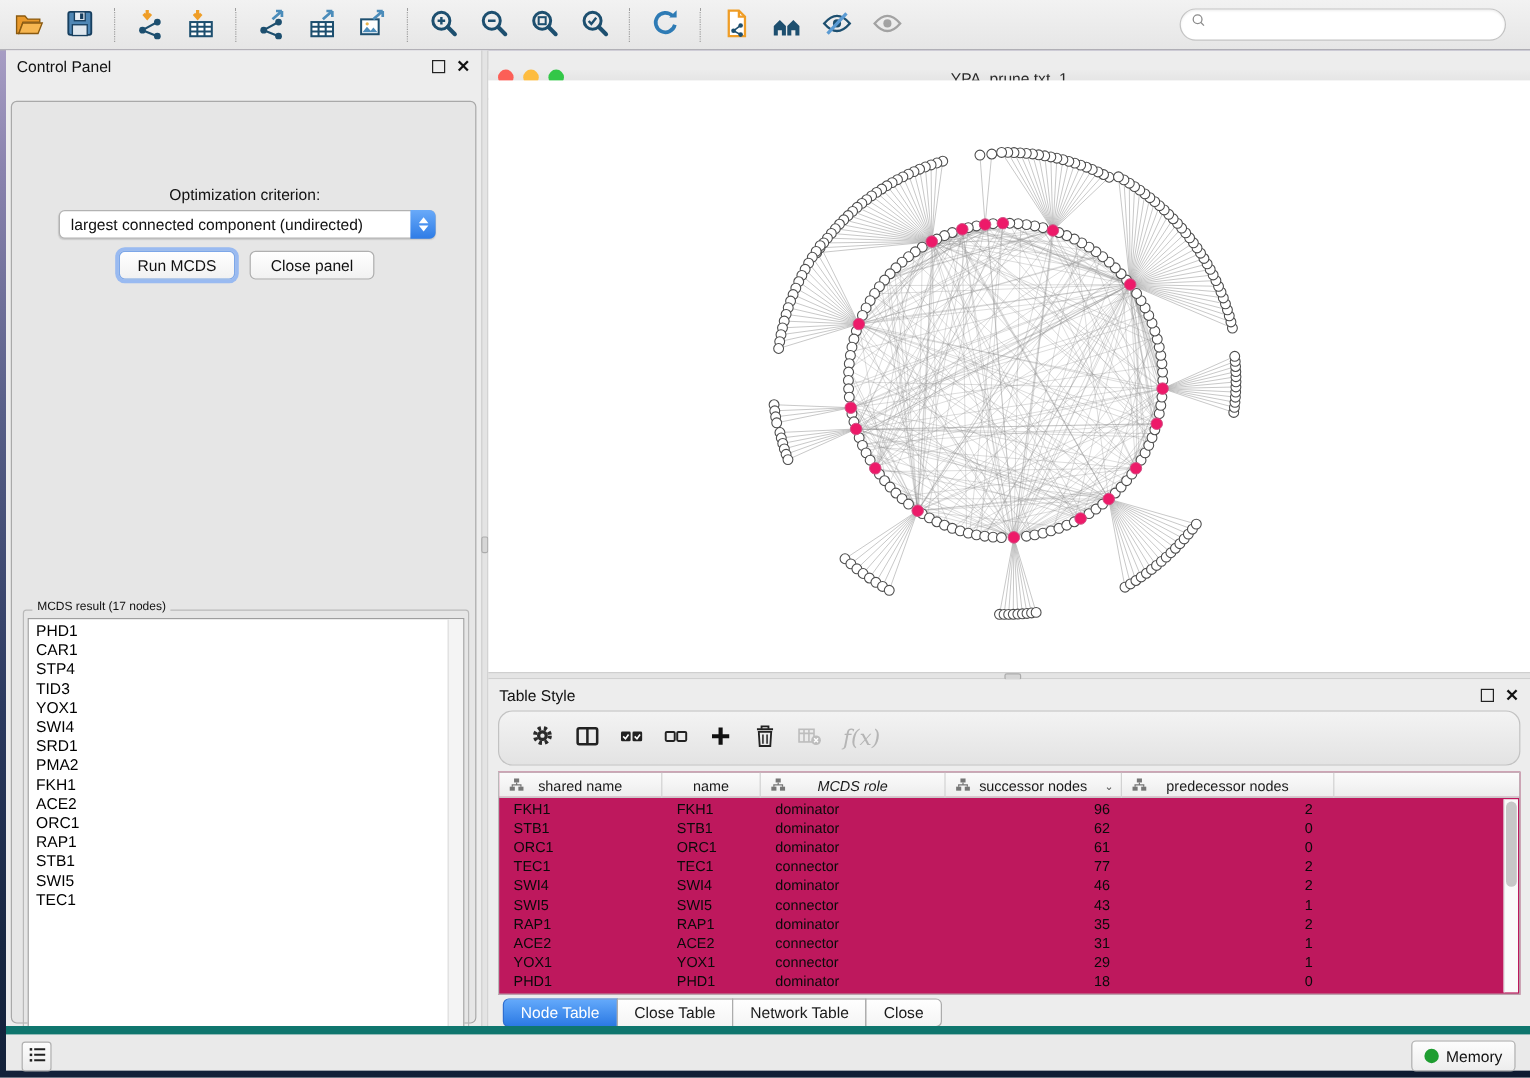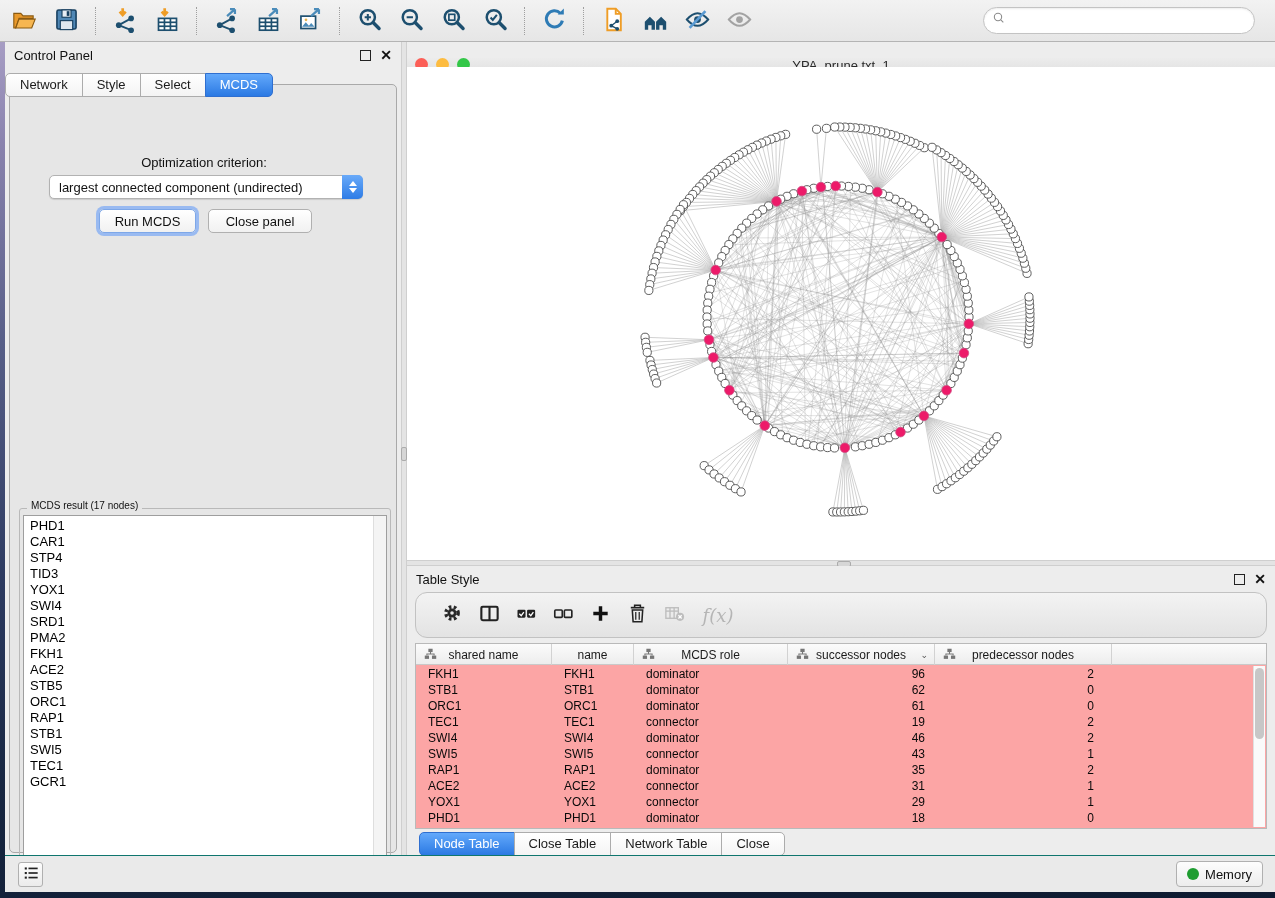--- a/index.html
+++ b/index.html
@@ -73,35 +73,35 @@
   #net-canvas{left:0;top:25px;width:868px;height:493px;background:#fff}
   #h-split{left:0;top:518px;width:868px;height:6px;background:#e4e4e4;border-top:1px solid #cfcfcf;border-bottom:1px solid #cfcfcf}
 
   
   #table-panel{left:0;top:524px;width:868px;height:289px;background:#ededed}
   #tp-toolbar{position:absolute;left:8px;top:26px;width:852px;height:46px;background:linear-gradient(#f3f3f3,#e3e3e3);
     border:1px solid #c2c2c2;border-radius:12px;display:flex;align-items:center;padding-left:24px;gap:13px}
   .tp-btn{width:24px;height:30px;background:none;border:none;padding:0;display:flex;align-items:center;justify-content:center}
   .tp-btn svg{width:23px;height:23px}
   .fx-text{font:italic 18px "DejaVu Serif","Liberation Serif",serif;color:#b5b5b5}
-  #tp-table{position:absolute;left:8px;top:77px;width:852px;height:186px;background:#fca5a5;border:1px solid #b9b9b9}
+  #tp-table{position:absolute;left:8px;top:77px;width:852px;height:186px;background:#be185d;border:1px solid #b9b9b9}
   #tp-header{position:absolute;left:0;top:0;right:0;height:21px;background:linear-gradient(#fbfbfb,#ededed);
     border-bottom:1px solid #c9c9c9;display:flex}
   .hcell{height:21px;border-right:1px solid #d2d2d2;display:flex;align-items:center;justify-content:center;gap:4px;
     font-size:12px;color:#1a1a1a;position:relative}
   .hcell .tree{position:absolute;left:8px;top:4px}
   .hcell .sort{position:absolute;right:6px;font-size:9px;color:#555}
   .trow{display:flex;height:16px}
   .tcell{font-size:12px;color:#0a0a0a;line-height:16px;white-space:nowrap;overflow:hidden}
   #tp-scroll{position:absolute;top:22px;right:1px;width:12px;bottom:1px;background:#fafafa;border-left:1px solid #e0e0e0}
   #tp-thumb{position:absolute;left:1px;right:1px;top:2px;height:44%;background:#c7c7c7;border-radius:5px}
   #tp-tabs{position:absolute;left:12px;top:266px;width:868px;text-align:center}
 
   
-  #status-bar{left:0;top:813px;width:1270px;height:37px;background:#eaeaea;border-top:1px solid #0f766e}
+  #status-bar{left:0;top:813px;width:1270px;height:37px;background:#eaeaea;border-top:7px solid #0f766e}
   #status-list-btn{position:absolute;left:13px;top:6px;width:25px;height:25px;background:linear-gradient(#fdfdfd,#ebebeb);
     border:1px solid #b0b0b0;border-radius:3px;display:flex;align-items:center;justify-content:center;padding:0}
   #memory-btn{position:absolute;right:12px;top:5px;height:26px;background:linear-gradient(#fdfdfd,#ededed);
     border:1px solid #b0b0b0;border-radius:4px;display:flex;align-items:center;gap:6px;padding:0 10px;
     font:13px "Liberation Sans",sans-serif;color:#111}
   #memory-dot{width:12px;height:12px;border-radius:50%;background:#1f9d31}
 </style>
 </head>
 <body>
 
@@ -256,26 +256,20 @@
 <div id="app" class="abs">
 
   <div id="control-panel" class="abs">
     <div class="panel-titlebar">
       <span>Control Panel</span>
       <span class="panel-icons">
         <span class="float-icon"></span>
         <span class="close-icon">✕</span>
       </span>
     </div>
-    <div id="cp-tabs" class="abs seg">
-        <button class="tab">Network</button>
-        <button class="tab">Style</button>
-        <button class="tab">Select</button>
-        <button class="tab active">MCDS</button>
-      </div>
     <div id="cp-content" class="abs">
       <div id="criterion" class="abs">
         <span class="val">largest connected component (undirected)</span>
         <span class="stepper">
             <span class="tri-up"></span>
             <span class="tri-dn"></span>
           </span>
       </div>
       <div id="opt-label" class="abs">Optimization criterion:</div>
       <button id="run-btn" class="abs mac-btn">Run MCDS</button>
@@ -287,27 +281,25 @@
               <li>PHD1</li>
               <li>CAR1</li>
               <li>STP4</li>
               <li>TID3</li>
               <li>YOX1</li>
               <li>SWI4</li>
               <li>SRD1</li>
               <li>PMA2</li>
               <li>FKH1</li>
               <li>ACE2</li>
-              <li>STB5</li>
               <li>ORC1</li>
               <li>RAP1</li>
               <li>STB1</li>
               <li>SWI5</li>
               <li>TEC1</li>
-              <li>GCR1</li>
             </ul>
           <div id="mcds-scroll"></div>
         </div>
       </div>
     </div>
   </div>
 
   <div id="v-split" class="abs">
     <div id="v-grip" class="abs grip"></div>
   </div>
@@ -1117,21 +1109,21 @@
                     <rect x="0.8" y="8.2" width="4.6" height="3.6"></rect>
                     <rect x="8.6" y="8.2" width="4.6" height="3.6"></rect>
                   </g>
                   <path d="M7 4.4v2.2M3.1 8.2V6.6h7.8v1.6" fill="none" stroke="#767676" stroke-width="1.1"></path>
                 </svg></span>
               <span>shared name</span>
             </div>
             <div class="hcell" style="width: 82px;">
               <span>name</span>
             </div>
-            <div class="hcell" style="width: 154px;">
+            <div class="hcell" style="width: 154px; font-style: italic;">
               <span class="tree"><svg width="13" height="12" viewBox="0 0 14 13">
                   <g fill="#767676">
                     <rect x="4.7" y="0.8" width="4.6" height="3.6"></rect>
                     <rect x="0.8" y="8.2" width="4.6" height="3.6"></rect>
                     <rect x="8.6" y="8.2" width="4.6" height="3.6"></rect>
                   </g>
                   <path d="M7 4.4v2.2M3.1 8.2V6.6h7.8v1.6" fill="none" stroke="#767676" stroke-width="1.1"></path>
                 </svg></span>
               <span>MCDS role</span>
             </div>
@@ -1179,21 +1171,21 @@
               <div class="tcell" style="width: 136px; text-align: left; padding: 0px 0px 0px 12px;">ORC1</div>
               <div class="tcell" style="width: 82px; text-align: left; padding: 0px 0px 0px 12px;">ORC1</div>
               <div class="tcell" style="width: 154px; text-align: left; padding: 0px 0px 0px 12px;">dominator</div>
               <div class="tcell" style="width: 147px; text-align: right; padding: 0px 10px 0px 0px;">61</div>
               <div class="tcell" style="width: 177px; text-align: right; padding: 0px 18px 0px 0px;">0</div>
             </div>
             <div class="trow">
               <div class="tcell" style="width: 136px; text-align: left; padding: 0px 0px 0px 12px;">TEC1</div>
               <div class="tcell" style="width: 82px; text-align: left; padding: 0px 0px 0px 12px;">TEC1</div>
               <div class="tcell" style="width: 154px; text-align: left; padding: 0px 0px 0px 12px;">connector</div>
-              <div class="tcell" style="width: 147px; text-align: right; padding: 0px 10px 0px 0px;">19</div>
+              <div class="tcell" style="width: 147px; text-align: right; padding: 0px 10px 0px 0px;">77</div>
               <div class="tcell" style="width: 177px; text-align: right; padding: 0px 18px 0px 0px;">2</div>
             </div>
             <div class="trow">
               <div class="tcell" style="width: 136px; text-align: left; padding: 0px 0px 0px 12px;">SWI4</div>
               <div class="tcell" style="width: 82px; text-align: left; padding: 0px 0px 0px 12px;">SWI4</div>
               <div class="tcell" style="width: 154px; text-align: left; padding: 0px 0px 0px 12px;">dominator</div>
               <div class="tcell" style="width: 147px; text-align: right; padding: 0px 10px 0px 0px;">46</div>
               <div class="tcell" style="width: 177px; text-align: right; padding: 0px 18px 0px 0px;">2</div>
             </div>
             <div class="trow">

